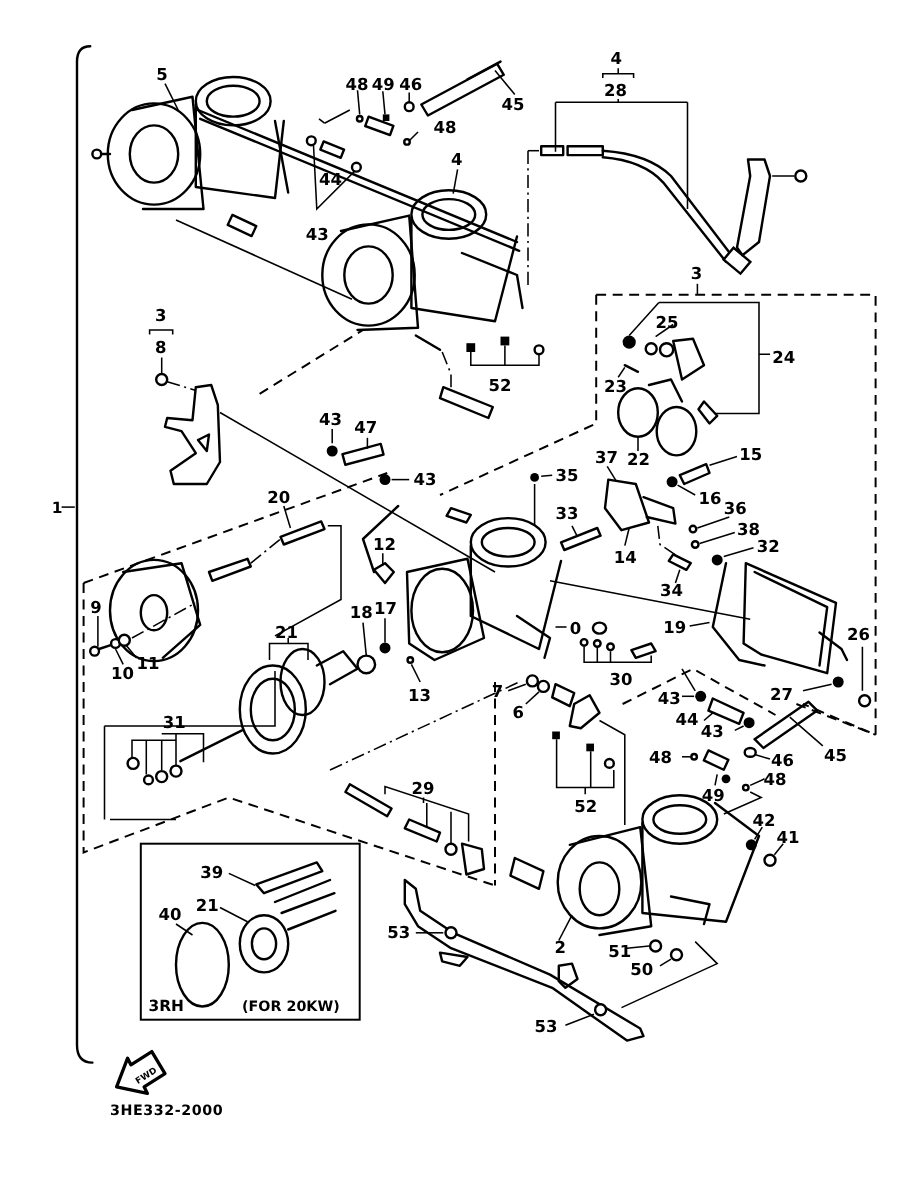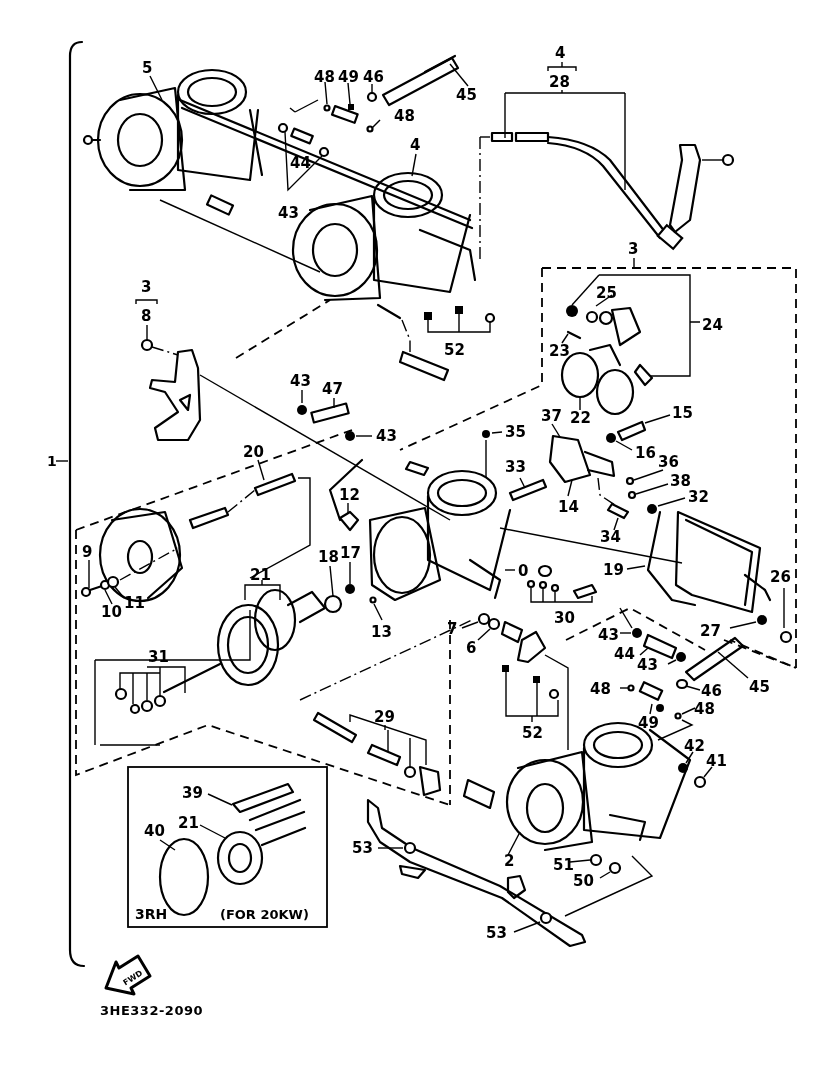--- a/index.html
+++ b/index.html
@@ -448,13 +448,13 @@
   </g>
   <text class="lbl" x="352" y="853">53</text>
   <text class="lbl" x="486" y="938">53</text>
 
   <g>
     <path d="M106 988 L116 962 L119 968 L138 956 L150 976 L131 988 L134 994 Z" fill="#fff" stroke="#000" stroke-width="3" stroke-linejoin="round"></path>
     <text x="122" y="982" transform="rotate(-32 130 978)" style="font-family:'DejaVu Sans',sans-serif;font-size:8px;font-weight:bold">FWD</text>
   </g>
 </svg>
 
-<div class="code">3HE332-2090</div>
+<div class="code">3HE332-2000</div>
 
 </body></html>

